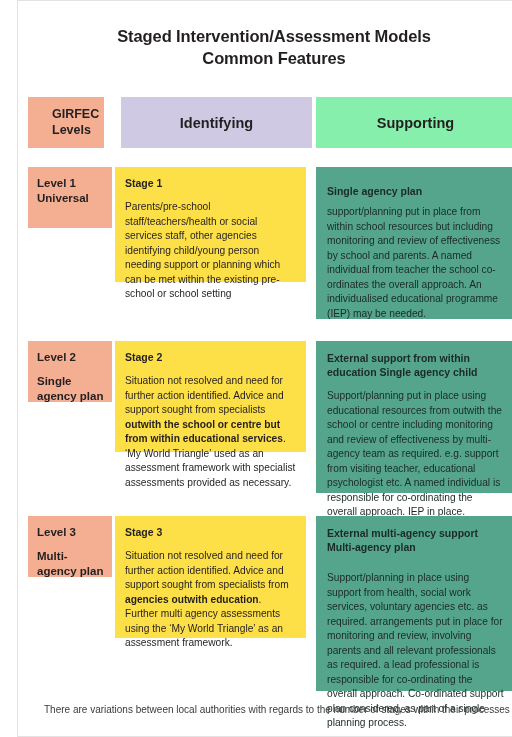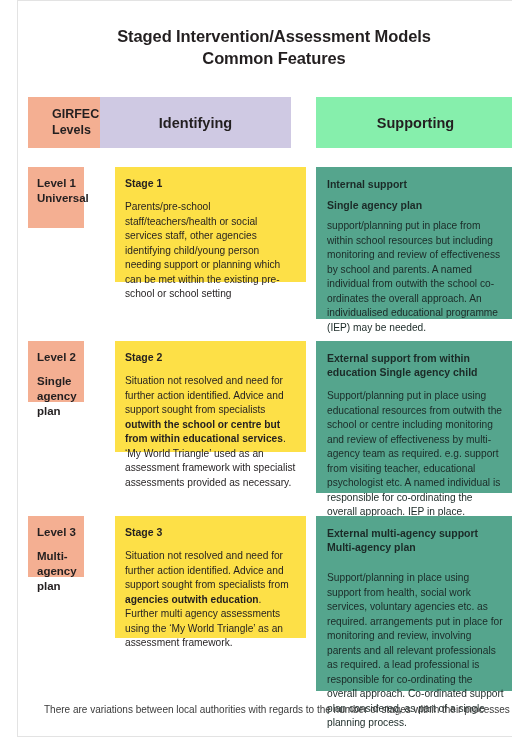--- a/index.html
+++ b/index.html
@@ -52,21 +52,21 @@
   .hdr-girfec {
     left: 10px;  top: 96px;  width: 76px; height: 51px;
     background: #f4af92;
     justify-content: flex-start;
     padding-left: 24px;
     font-size: 12.5px;
     line-height: 1.25;
     text-align: left;
   }
   .hdr-identifying {
-    left: 82px; top: 96px; width: 191px; height: 51px;
+    left: 103px; top: 96px; width: 191px; height: 51px;
     background: #cfc9e3;
     font-size: 14.5px;
   }
   .hdr-supporting {
     left: 298px; top: 96px; width: 199px; height: 51px;
     background: #86efac;
     font-size: 14.5px;
   }
 
   
@@ -76,21 +76,21 @@
   .row-3 { top: 515px; }
 
   .cell {
     position: absolute;
     box-sizing: border-box;
     top: 0;
   }
 
   .cell-level {
     left: 10px;
-    width: 56px;
+    width: 84px;
     background: #f4af92;
     padding: 9px 8px 10px 9px;
     font-size: 11.5px;
     font-weight: bold;
     line-height: 1.3;
     color: #231f20;
   }
   .lvl-1 { height: 61px; }
   .lvl-2 { height: 61px; }
   .lvl-3 { height: 61px; }
@@ -170,25 +170,24 @@
       <span>Universal</span>
     </div>
 
     <div class="cell cell-stage stage-1">
       <span class="bold-head">Stage 1</span>
       <span class="spacer"></span>
       <span class="body-txt">Parents/pre-school staff/teachers/health or social services staff, other agencies identifying child/young person needing support or planning which can be met within the existing pre-school or school setting</span>
     </div>
 
     <div class="cell cell-support sup-1">
-      <span class="bold-head">Internal support</span>
       <span class="spacer-sm"></span>
       <span class="bold-head">Single agency plan</span>
       <span class="spacer-sm"></span>
-      <span class="body-txt">support/planning put in place from within school resources but including monitoring and review of effectiveness by school and parents. A named individual from outwith the school co-ordinates the overall approach. An individualised educational programme (IEP) may be needed.</span>
+      <span class="body-txt">support/planning put in place from within school resources but including monitoring and review of effectiveness by school and parents. A named individual from teacher the school co-ordinates the overall approach. An individualised educational programme (IEP) may be needed.</span>
     </div>
   </div>
 
   <div class="row row-2">
     <div class="cell cell-level lvl-2">
       <span>Level 2</span>
       <span class="gap"></span>
       <span>Single agency plan</span>
     </div>
 

